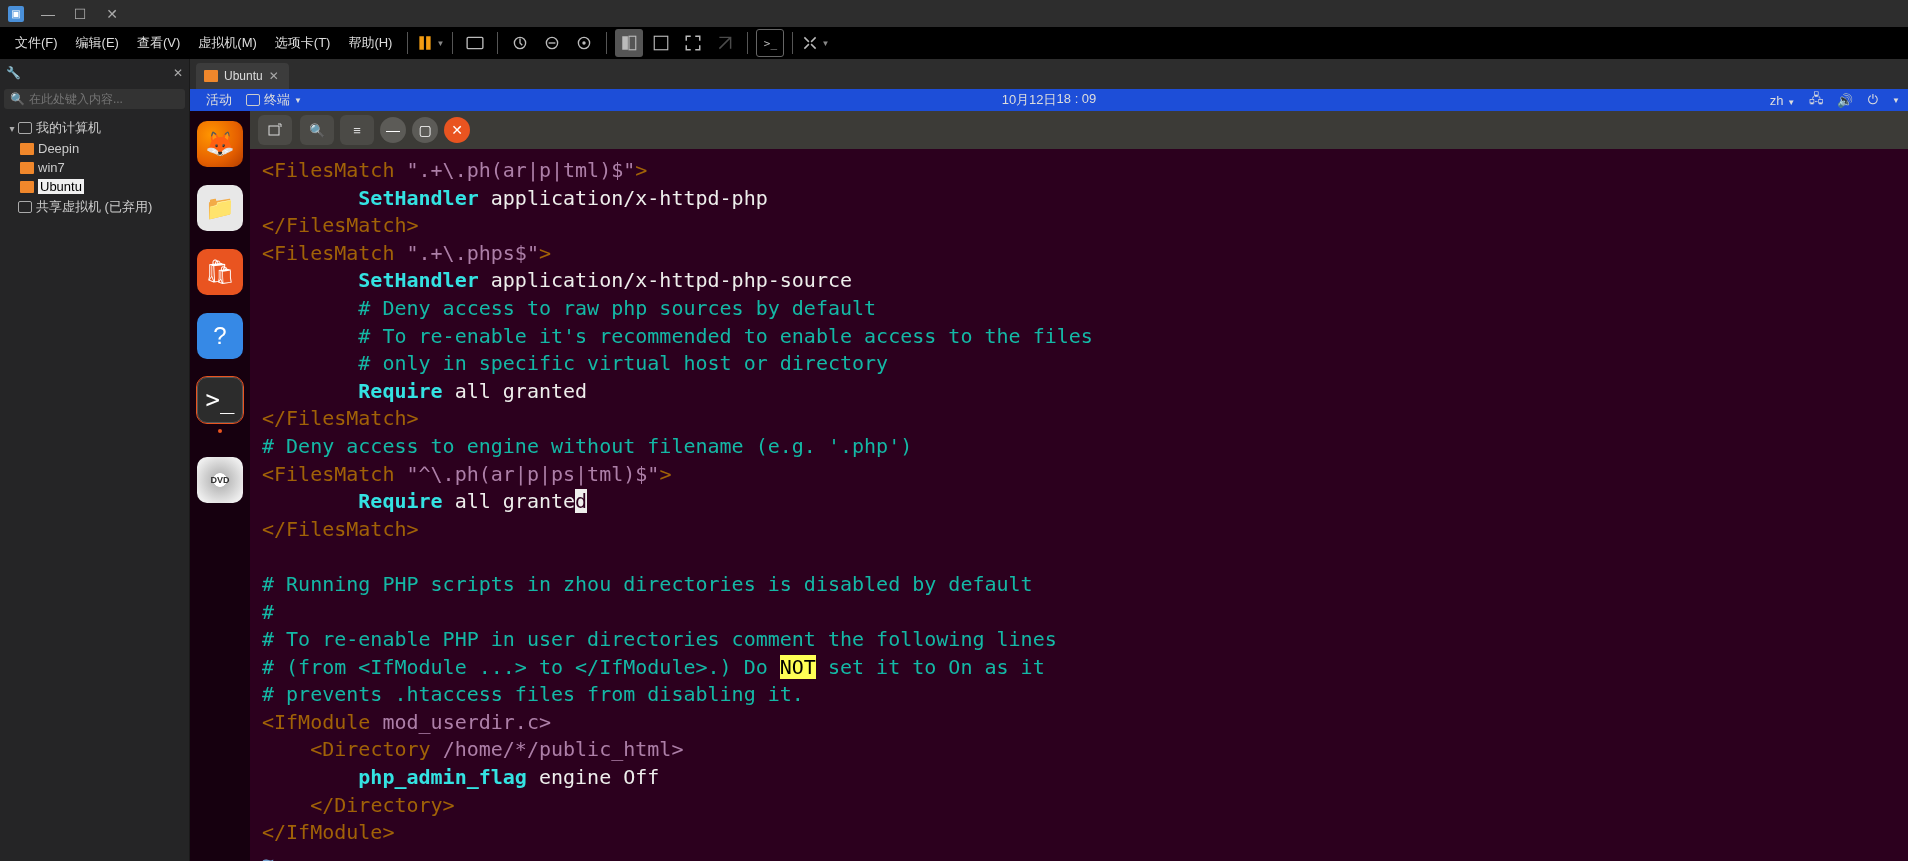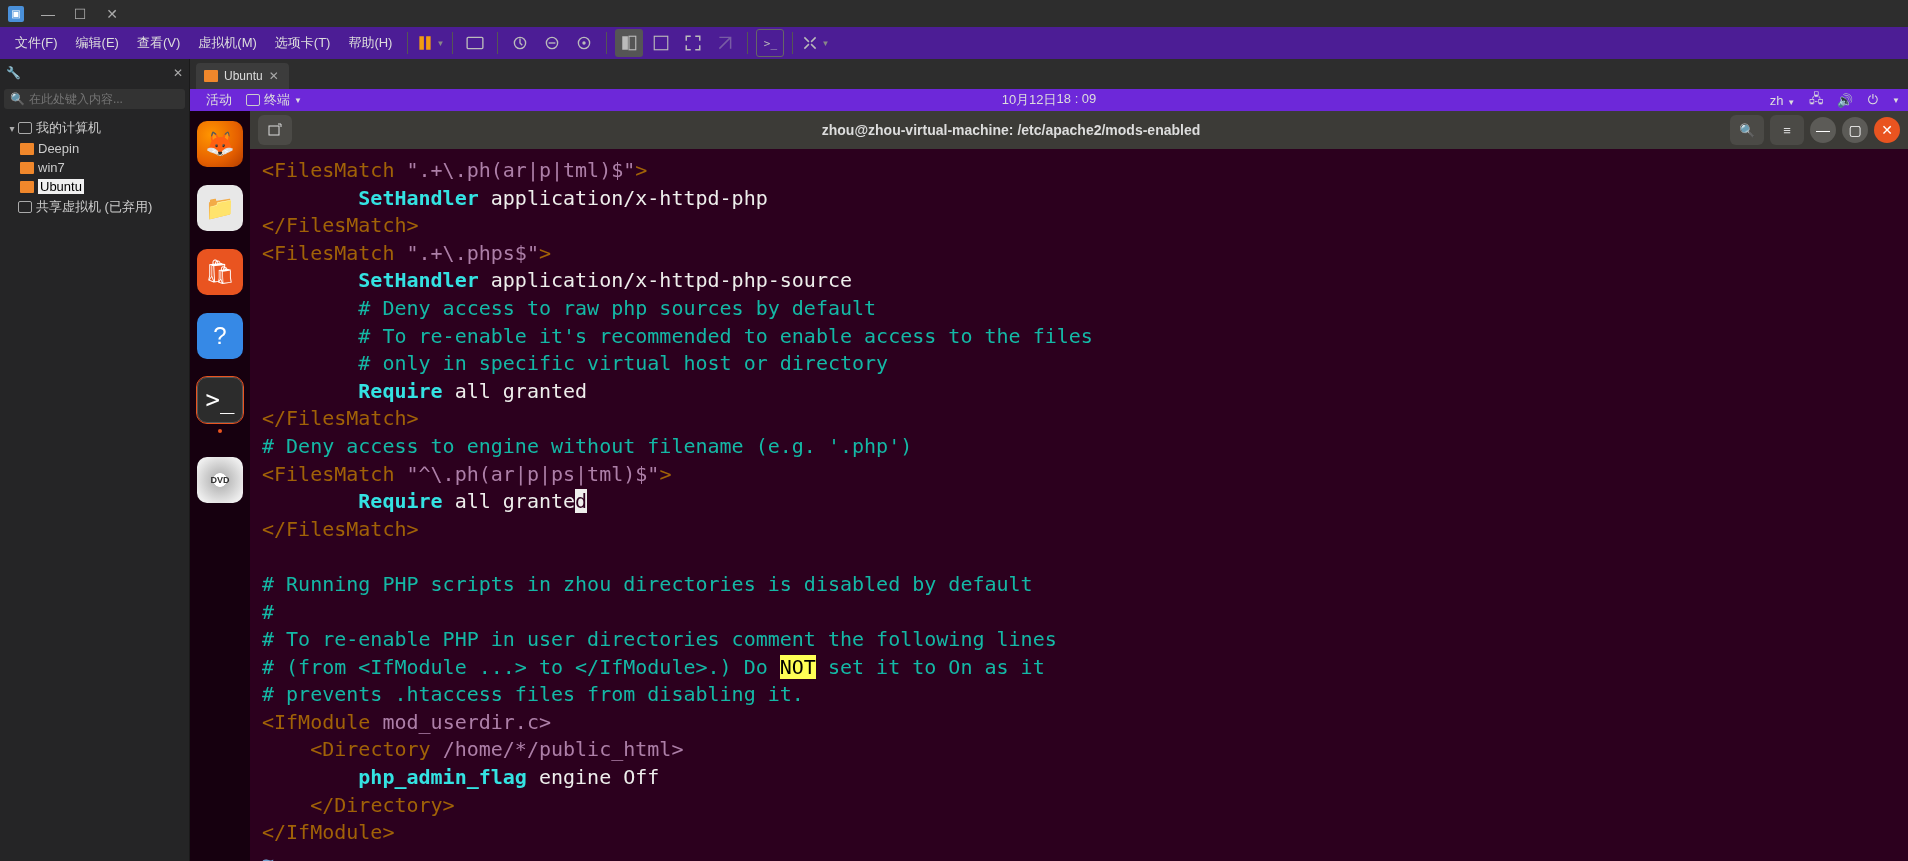--- a/index.html
+++ b/index.html
@@ -3,21 +3,21 @@
 <meta charset="utf-8">
 <style>
 * { margin: 0; padding: 0; box-sizing: border-box; }
 body { font-family: "Segoe UI", "Microsoft YaHei", sans-serif; font-size: 13px; background: #1e1e1e; color: #ccc; width: 1908px; height: 861px; overflow: hidden; display: flex; flex-direction: column; }
 
 .vm-titlebar { height: 27px; background: #2d2d2d; display: flex; align-items: center; padding: 0 8px; color: #aaa; }
 .vm-titlebar .logo-icon { width: 16px; height: 16px; background: #4a90d9; border-radius: 2px; margin-right: 8px; display: flex; align-items: center; justify-content: center; font-size: 10px; color: #fff; }
 .vm-titlebar .title { flex: 1; font-size: 13px; }
 .vm-titlebar .win-btn { width: 32px; text-align: center; cursor: pointer; color: #aaa; font-size: 14px; }
 
-.vm-menubar { height: 32px; background: #4c1d95; display: flex; align-items: center; padding-left: 6px; }
+.vm-menubar { height: 32px; background: #000000; display: flex; align-items: center; padding-left: 6px; }
 .vm-menubar .menu-item { padding: 6px 9px; color: #ddd; cursor: pointer; font-size: 13px; }
 .vm-menubar .sep { width: 1px; height: 22px; background: #555; margin: 0 6px; }
 .vm-menubar .tool-btn { width: 28px; height: 28px; display: flex; align-items: center; justify-content: center; color: #bbb; cursor: pointer; margin: 0 2px; }
 .tool-btn svg { width: 18px; height: 18px; }
 .tool-btn.pause { color: #f39c12; }
 .tool-btn .drop { font-size: 8px; margin-left: 2px; color: #888; }
 .icon-btn-group { display: flex; align-items: center; }
 
 .vm-main { flex: 1; display: flex; overflow: hidden; }
 
@@ -35,21 +35,21 @@
 .vm-sidetree .node.lvl1 { padding-left: 18px; }
 .vm-sidetree .node .vm-icon { width: 14px; height: 12px; background: #f0872b; border-radius: 1px; margin-right: 4px; }
 .vm-sidetree .node.selected span.lbl { background: #f0f0f0; color: #000; padding: 0 2px; border-radius: 0; }
 
 .vm-tabstrip { height: 30px; background: #2d2d2d; display: flex; align-items: flex-end; padding-left: 6px; }
 .vm-tab { display: flex; align-items: center; background: #3c3c3c; padding: 4px 10px 4px 8px; border-top-left-radius: 4px; border-top-right-radius: 4px; color: #ddd; font-size: 12px; gap: 6px; height: 26px; }
 .vm-tab .vm-icon { width: 14px; height: 12px; background: #f0872b; border-radius: 1px; }
 .vm-tab .close { color: #aaa; cursor: pointer; }
 
 .guest { flex: 1; background: #2c001e; display: flex; flex-direction: column; overflow: hidden; }
-.gnome-top { height: 27px; background: #6d28d9; display: flex; align-items: center; padding: 0 8px; color: #ddd; font-size: 13px; }
+.gnome-top { height: 27px; background: #1d4ed8; display: flex; align-items: center; padding: 0 8px; color: #ddd; font-size: 13px; }
 .gnome-top .activities { padding: 0 8px; cursor: pointer; }
 .gnome-top .term-menu { padding: 0 6px; cursor: pointer; display: flex; align-items: center; gap: 4px; }
 .gnome-top .term-menu .ticon { width: 14px; height: 12px; border: 1px solid #ccc; border-radius: 2px; }
 .gnome-top .clock { position: absolute; left: 50%; transform: translateX(-50%); display: flex; }
 .gnome-top .right-icons { margin-left: auto; display: flex; gap: 14px; align-items: center; }
 .gnome-top .right-icons .ind { cursor: pointer; font-size: 13px; }
 
 .term-window { flex: 1; display: flex; }
 .dock { width: 60px; background: rgba(0,0,0,0.5); display: flex; flex-direction: column; align-items: center; padding-top: 10px; gap: 18px; }
 .dock .dock-icon { width: 46px; height: 46px; border-radius: 10px; display: flex; align-items: center; justify-content: center; cursor: pointer; font-size: 24px; color: #fff; }
@@ -253,21 +253,20 @@
         <div class="term-area">
           <div class="term-titlebar">
             <div class="tleft">
               <div class="tbtn">
                   <svg width="16" height="16" viewBox="0 0 16 16">
                     <rect x="2" y="4" width="10" height="9" fill="none" stroke="#ddd"></rect>
                     <path d="M11 2h3v3" stroke="#ddd" fill="none"></path>
                   </svg>
                 </div>
             </div>
-            <div class="ttitle">zhou@zhou-virtual-machine: /etc/apache2/mods-enabled</div>
             <div class="tright">
               <div class="tbtn">🔍</div>
               <div class="tbtn">≡</div>
               <div class="win-ctrl">—</div>
               <div class="win-ctrl">▢</div>
               <div class="win-ctrl close">✕</div>
             </div>
           </div>
           <div class="term-content" id="term-content"><span class="tag">&lt;FilesMatch </span><span class="str">".+\.ph(ar|p|tml)$"</span><span class="tag">&gt;</span>
         <span class="key">SetHandler</span> application/x-httpd-php

